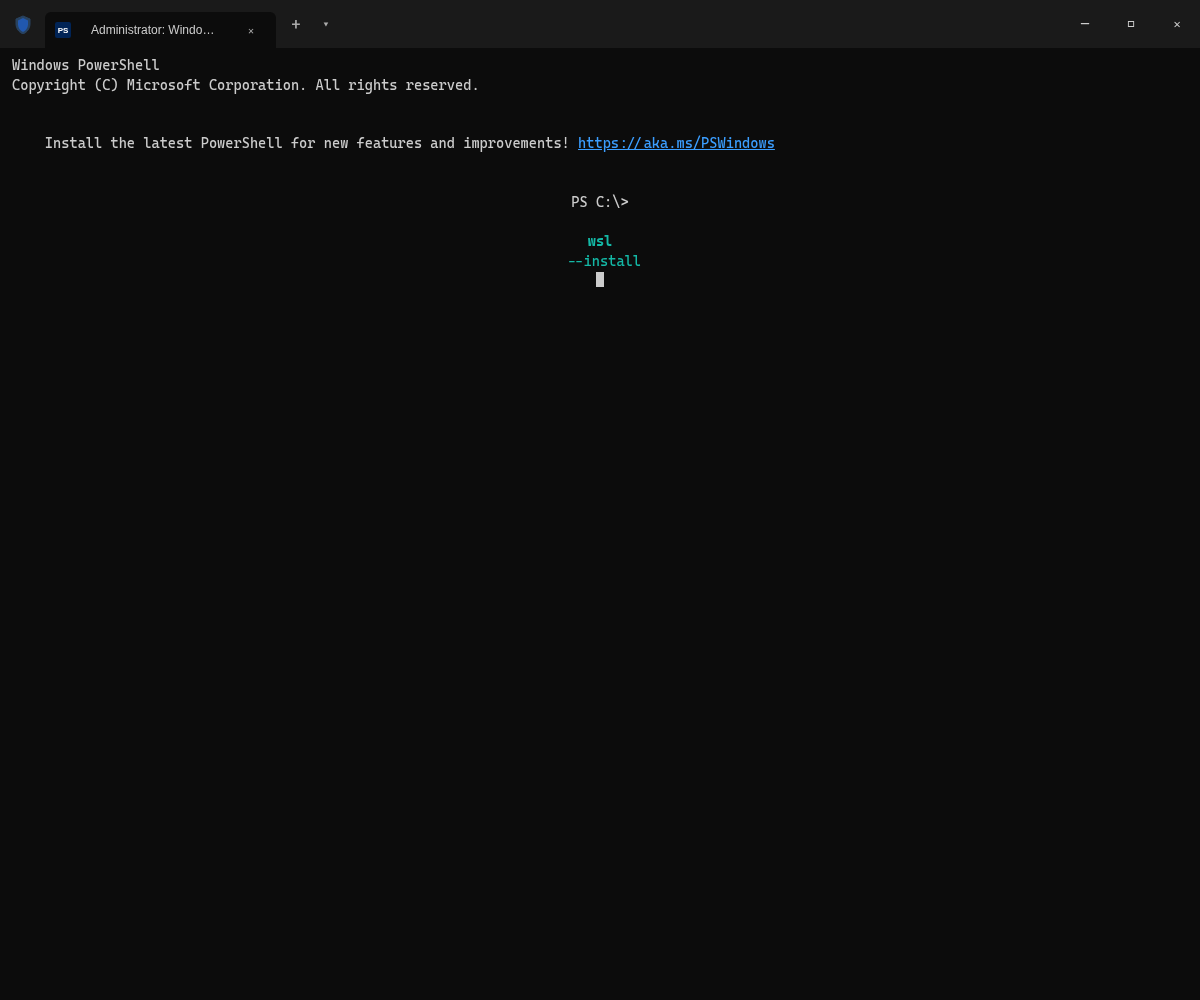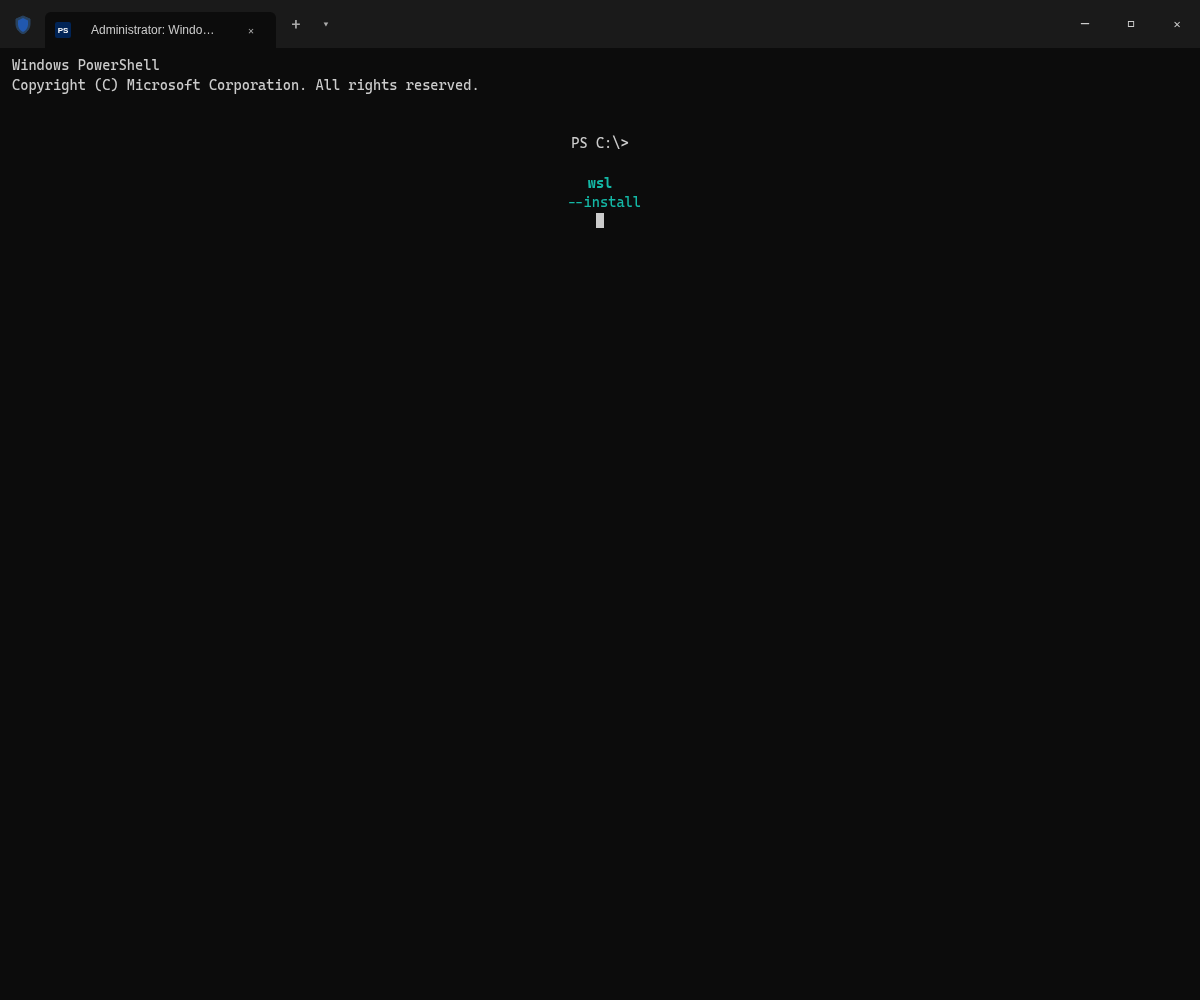--- a/index.html
+++ b/index.html
@@ -251,20 +251,23 @@
     <div class="win-btn close">
       <span>✕</span>
     </div>
   </div>
 </div>
 
 <div class="terminal-body">
   <div class="terminal-line line-normal">Windows PowerShell</div>
   <div class="terminal-line line-normal">Copyright (C) Microsoft Corporation. All rights reserved.</div>
   <div class="empty-line"></div>
+  <div class="terminal-line">
+    <span class="line-normal">Install the latest PowerShell for new features and improvements! </span><span class="line-link">https://aka.ms/PSWindows</span>
+  </div>
   <div class="empty-line"></div>
   <div class="prompt-line">
     <span class="prompt-text">PS C:\&gt;</span>
     <span>&nbsp;</span>
     <span class="cmd-text">wsl</span>
     <span class="cmd-args"> --install</span>
     <span class="cursor"></span>
   </div>
 </div>
 

